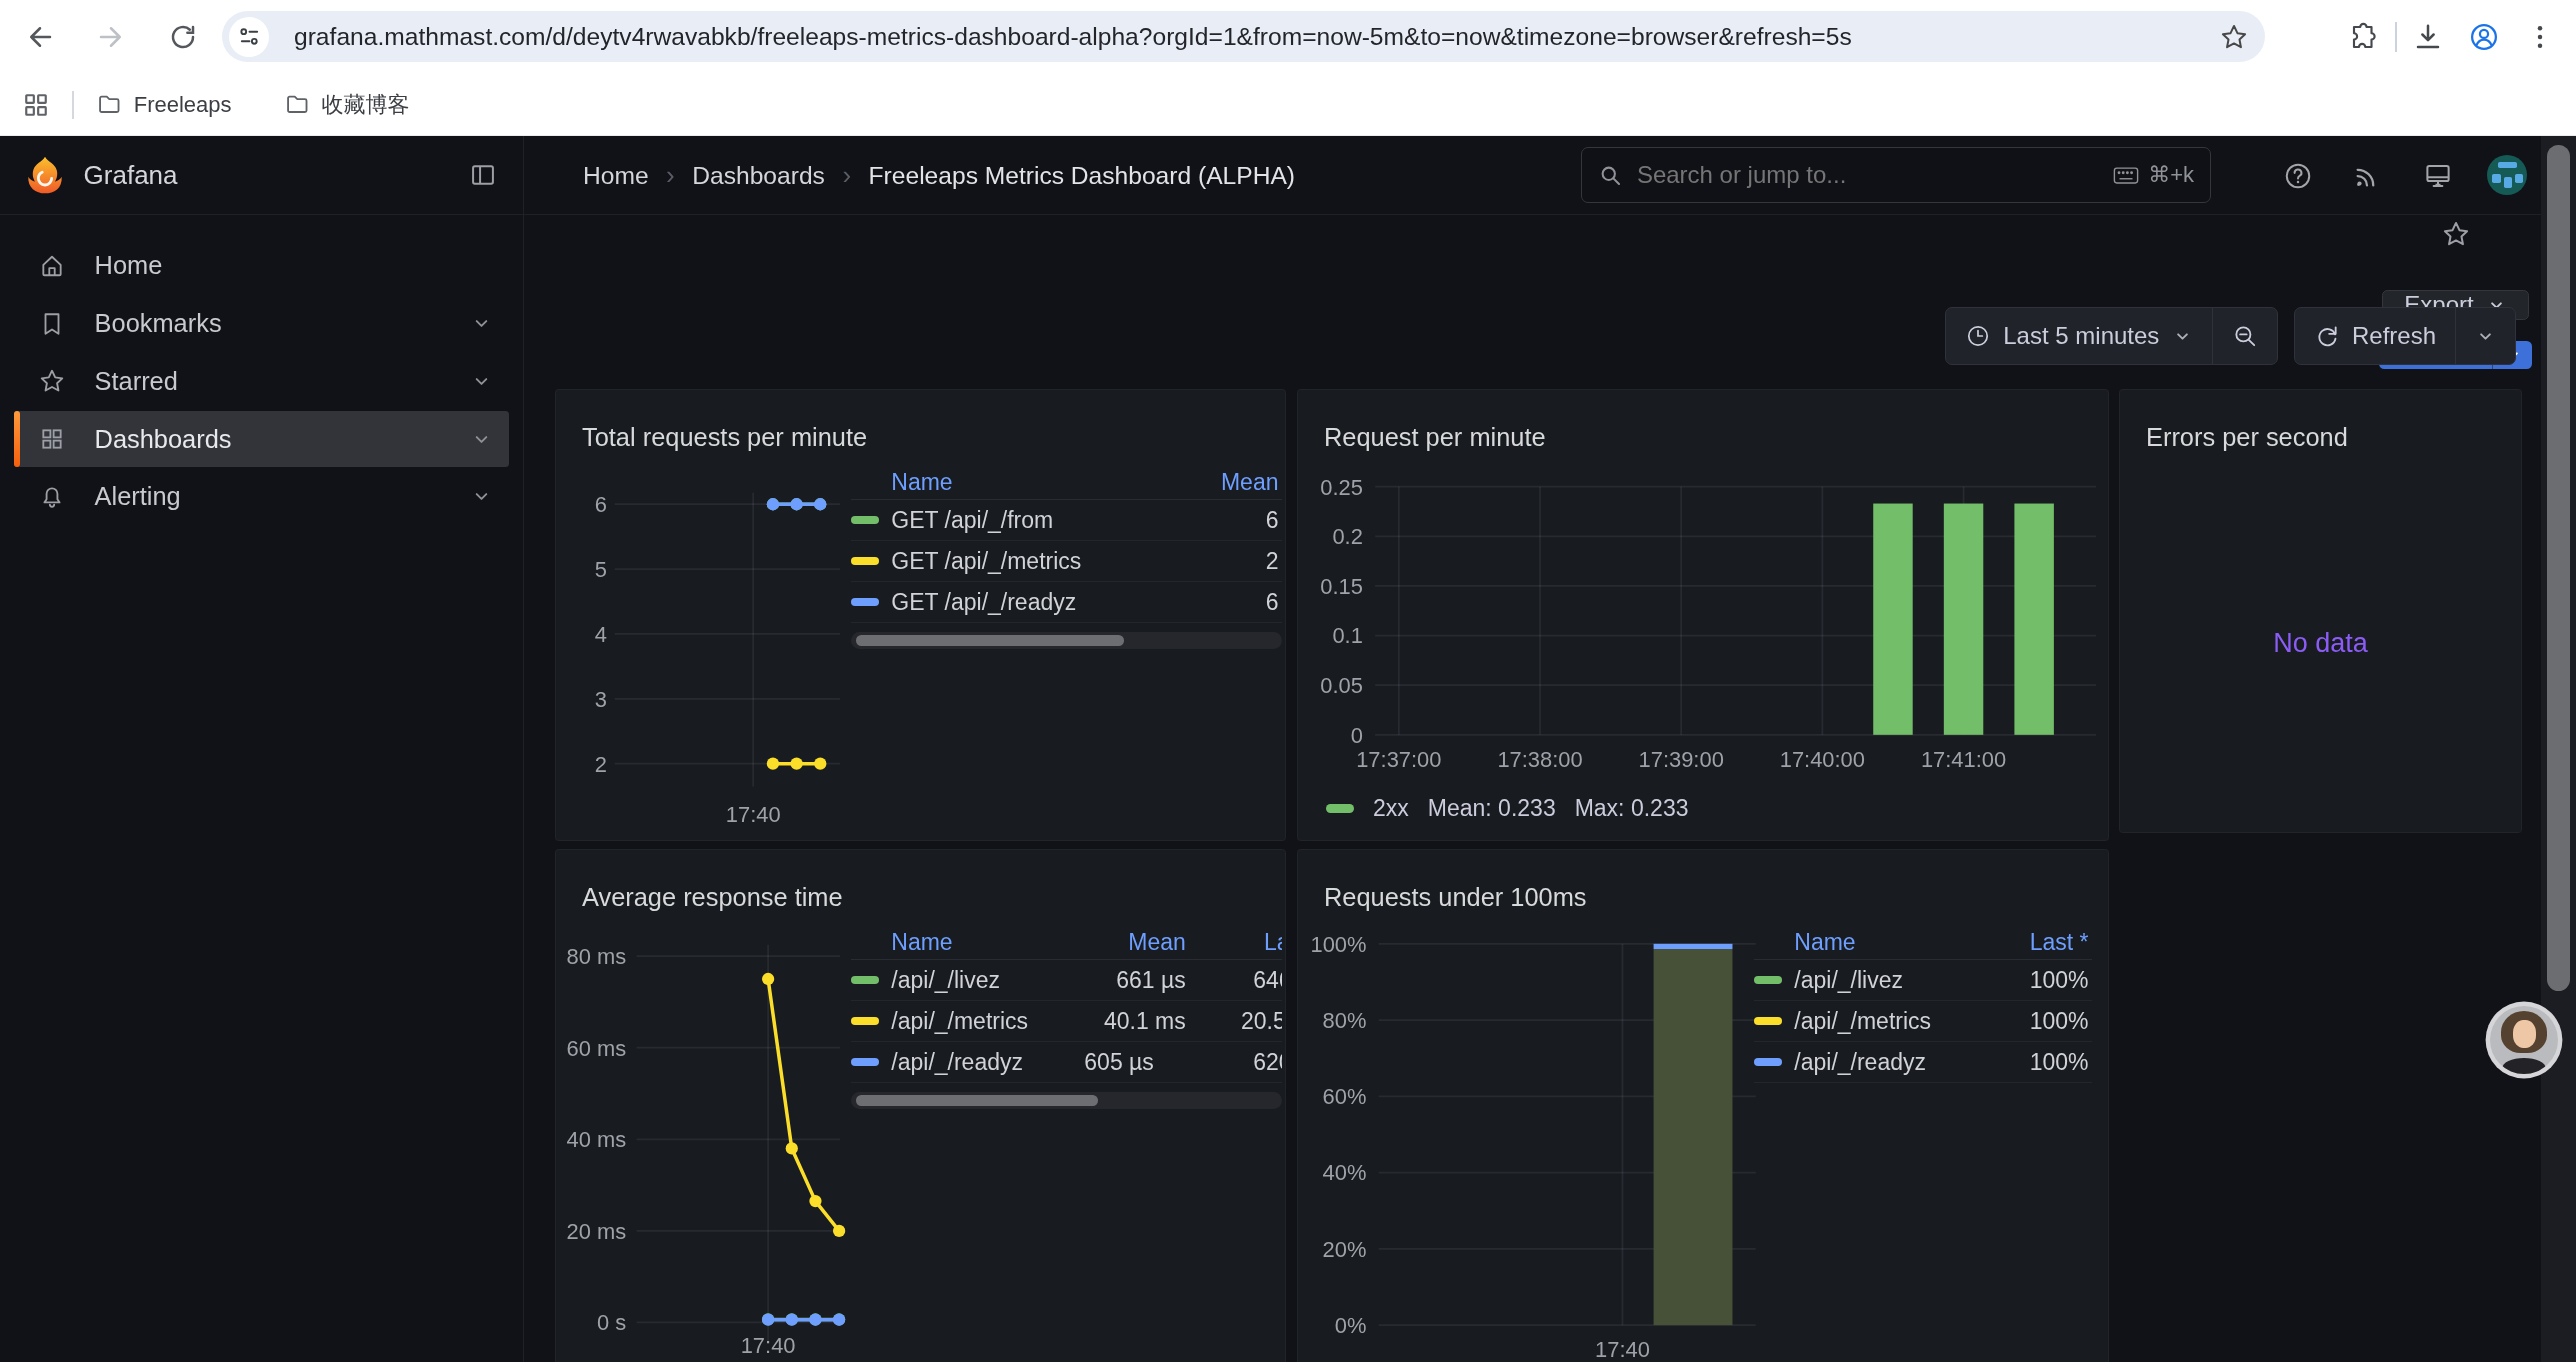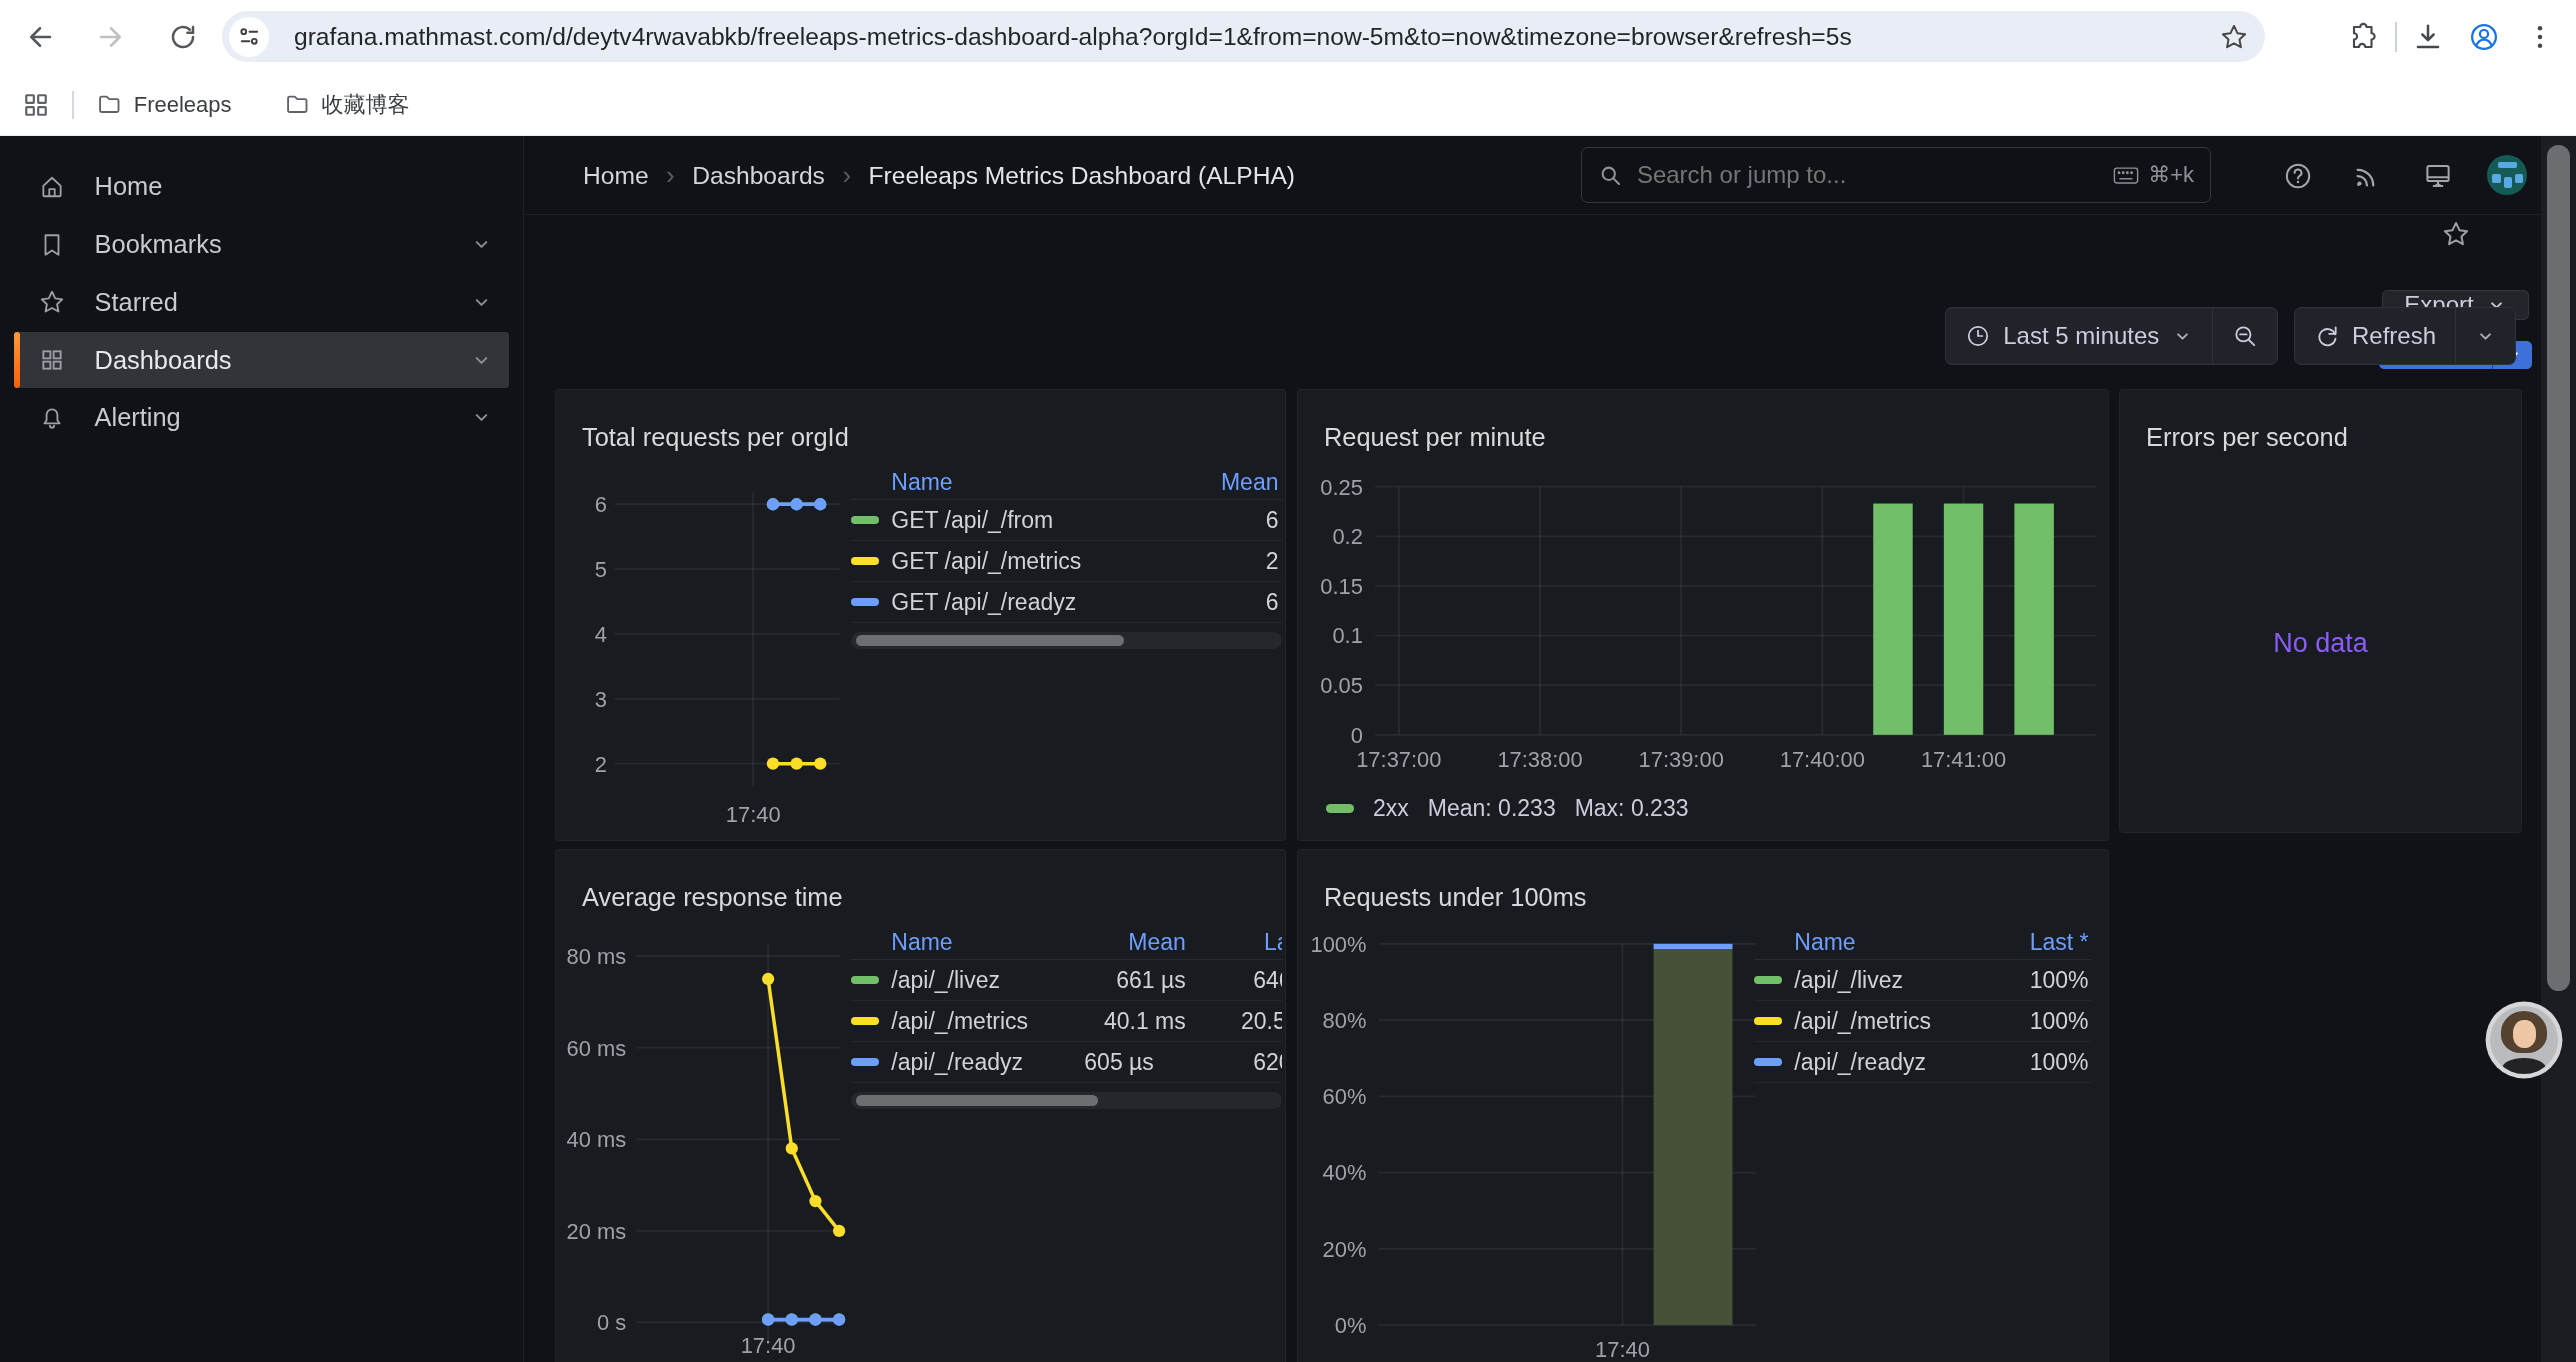--- a/index.html
+++ b/index.html
@@ -211,20 +211,41 @@
             <path d="M6 12a3 3 0 0 1 3-3h10l5 5h15a3 3 0 0 1 3 3v19a3 3 0 0 1-3 3H9a3 3 0 0 1-3-3V12z"></path>
           </svg>
       </span>
       <span>收藏博客</span>
     </div>
   </div>
 
   <div class="app">
 
     <aside class="sidebar">
+      <div class="sb-header">
+        <div class="gf-logo">
+          <svg class="ic" viewBox="0 0 48 48">
+            <defs>
+                <linearGradient id="gflame" x1="0" y1="0" x2="0" y2="1">
+                  <stop offset="0" stop-color="#fbc02d"></stop>
+                  <stop offset="1" stop-color="#f05a28"></stop>
+                </linearGradient>
+              </defs>
+            <path fill="url(#gflame)" d="M24 2c3 6 12 8 14 16 2 7-1 12-2 14 6-2 8-6 8-6 1 14-9 20-20 20S3 39 4 26c0 0 2 4 8 6-1-2-4-7-2-14C12 10 21 8 24 2z"></path>
+            <circle cx="24" cy="28" r="8" fill="none" stroke="#fff7ee" stroke-width="3.4" stroke-dasharray="34 16" stroke-linecap="round"></circle>
+          </svg>
+        </div>
+        <span class="gf-brand">Grafana</span>
+        <div class="dock-ic">
+          <svg class="ic" viewBox="0 0 48 48" fill="none" stroke="currentColor" stroke-width="3.4">
+              <rect x="7" y="9" width="34" height="30" rx="3"></rect>
+              <line x1="19" y1="9" x2="19" y2="39"></line>
+            </svg>
+        </div>
+      </div>
       <nav class="sb-nav">
         <div class="sb-item">
           <span class="itic">
             <svg class="ic" viewBox="0 0 48 48" fill="none" stroke="currentColor" stroke-width="3.4" stroke-linejoin="round">
                 <path d="M8 22L24 7l16 15v17a2 2 0 0 1-2 2H10a2 2 0 0 1-2-2V22z"></path>
                 <path d="M19 41V28h10v13"></path>
               </svg>
           </span>
           <span class="lbl">Home</span>
         </div>
@@ -421,21 +442,21 @@
             <span class="chev">
               <svg class="ic" viewBox="0 0 48 48" fill="none" stroke="currentColor" stroke-width="4.4" stroke-linecap="round" stroke-linejoin="round">
                   <path d="M14 19l10 10 10-10"></path>
                 </svg>
             </span>
           </div>
         </div>
       </div>
 
       <section class="panel" style="left:31px;top:253px;width:731px;height:452px;">
-        <h2 class="panel-title">Total requests per orgId</h2>
+        <h2 class="panel-title">Total requests per minute</h2>
         <svg class="chart-svg" width="731" height="452" viewBox="0 0 834 515">
             <line x1="67" y1="130" x2="324" y2="130" class="grid"></line>
             <text x="58" y="139" class="tick" text-anchor="end">6</text>
             <line x1="67" y1="204" x2="324" y2="204" class="grid"></line>
             <text x="58" y="213" class="tick" text-anchor="end">5</text>
             <line x1="67" y1="278" x2="324" y2="278" class="grid"></line>
             <text x="58" y="287" class="tick" text-anchor="end">4</text>
             <line x1="67" y1="352" x2="324" y2="352" class="grid"></line>
             <text x="58" y="361" class="tick" text-anchor="end">3</text>
             <line x1="67" y1="426" x2="324" y2="426" class="grid"></line>

